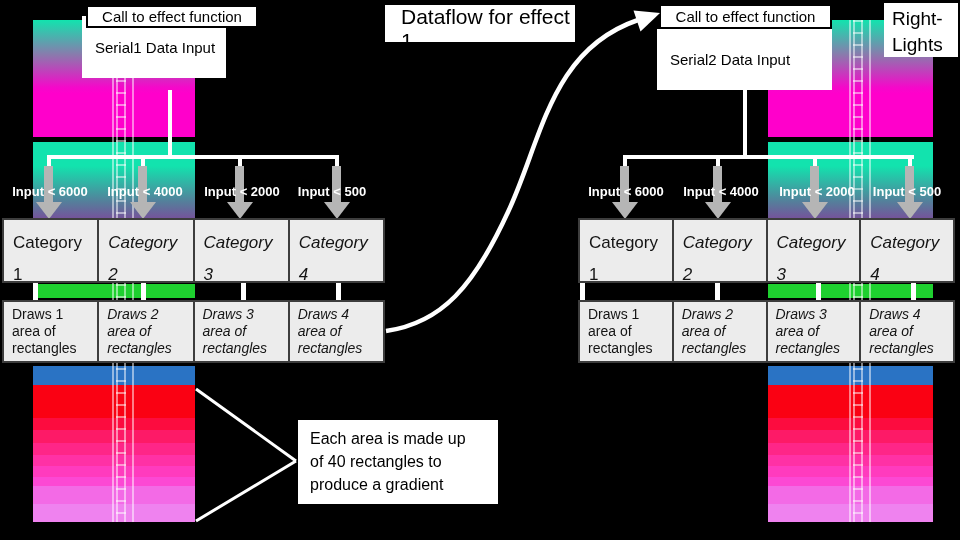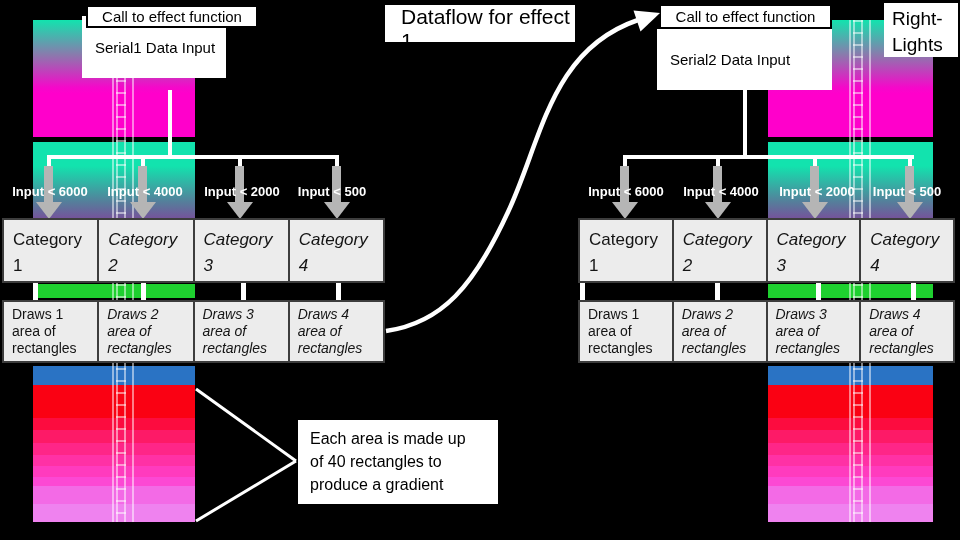--- a/index.html
+++ b/index.html
@@ -46,21 +46,21 @@
     border-top:17px solid #b5b5b5;}
   .bar{position:absolute;width:5px;height:19px;top:283px;background:#fff;z-index:6;}
 
   
   .inlabel{position:absolute;top:184px;width:110px;height:16px;z-index:8;
     color:#fff;font-size:13px;font-weight:bold;text-align:center;line-height:16px;}
   .row{position:absolute;display:flex;z-index:10;}
   .cell{flex:1;background:#ececec;border:2px solid #3d3d3d;color:#141414;box-sizing:border-box;}
   .cell + .cell{margin-left:-2px;font-style:italic;}
   .cat-row{top:218px;height:65px;}
-  .cat-row .cell{font-size:17px;line-height:26px;padding:7px 0 0 9px;}
+  .cat-row .cell{font-size:17px;line-height:32px;padding:7px 0 0 9px;}
   .cat-row .cell span{display:inline-block;max-width:74px;}
   .draw-row{top:300px;height:63px;}
   .draw-row .cell{font-size:14px;line-height:17px;padding:4px 0 0 8px;}
   .draw-row .cell span{display:inline-block;max-width:66px;}
   .row-left{left:2px;width:383px;}
   .row-right{left:578px;width:377px;}
 
   .wbox{position:absolute;background:#fff;color:#000;z-index:20;box-sizing:border-box;}
   .lights{font-size:19px;line-height:26px;padding:3px 0 0 8px;}
   .lights span{display:inline-block;max-width:60px;}

